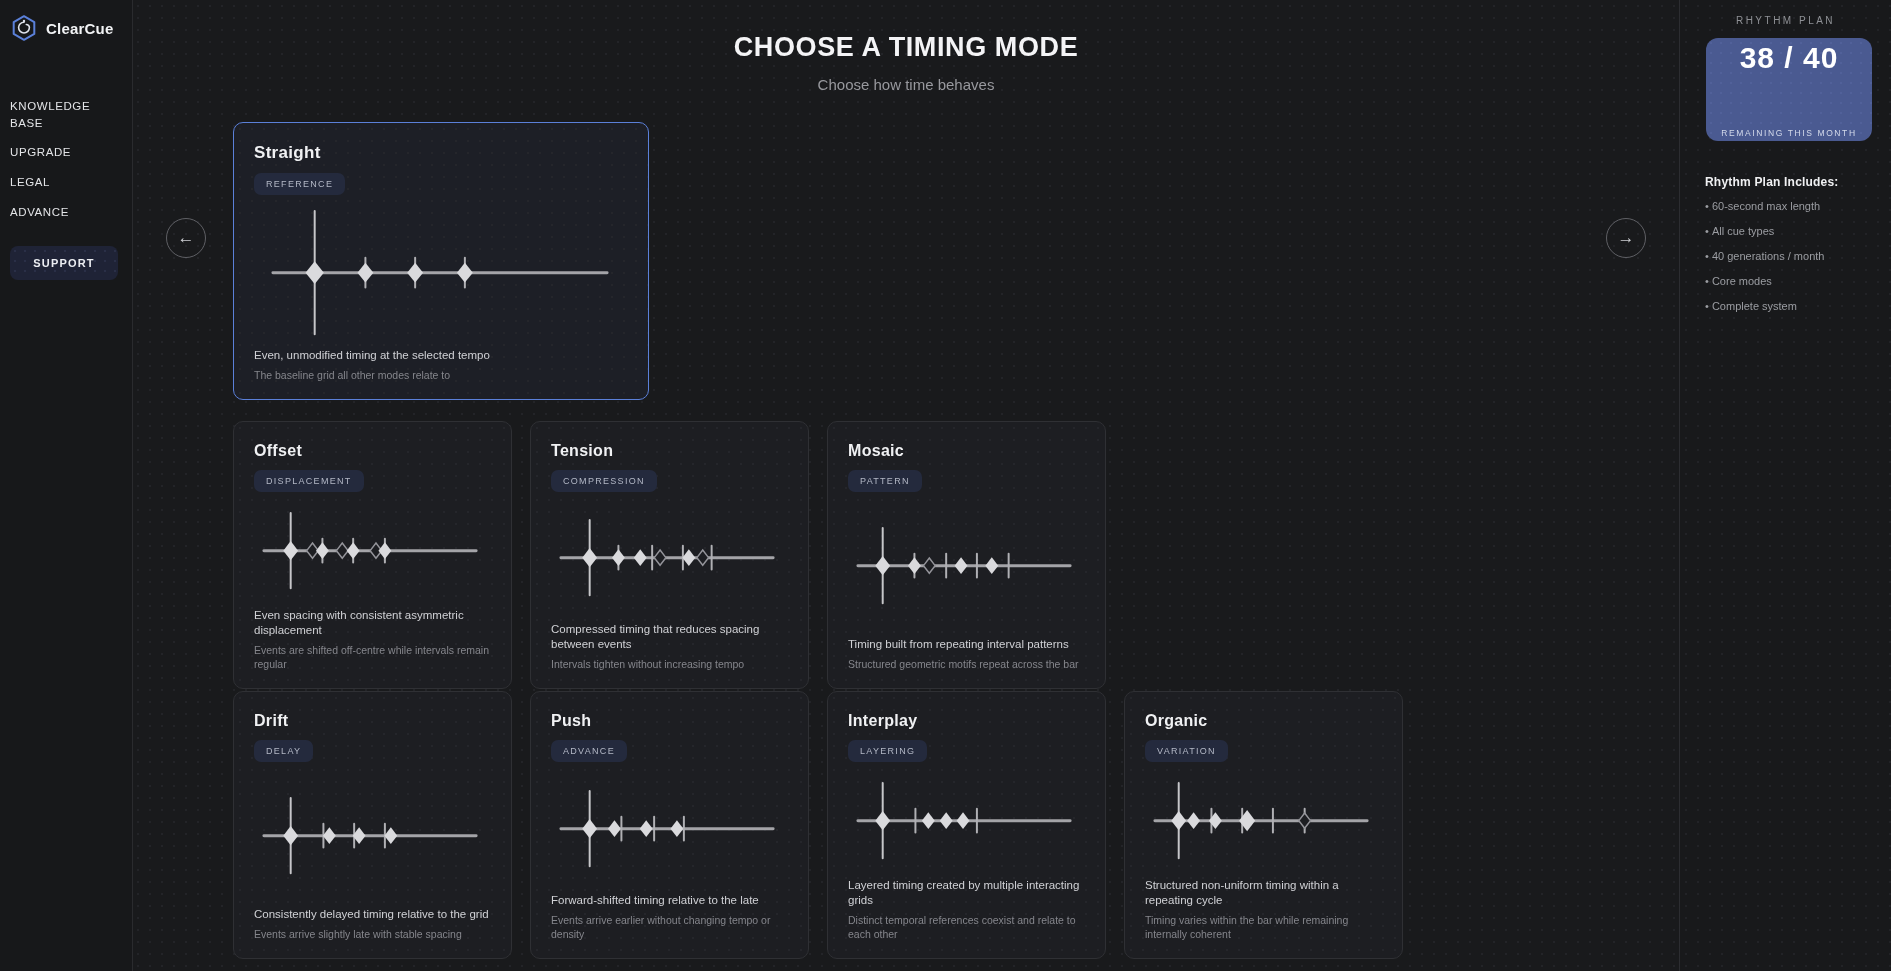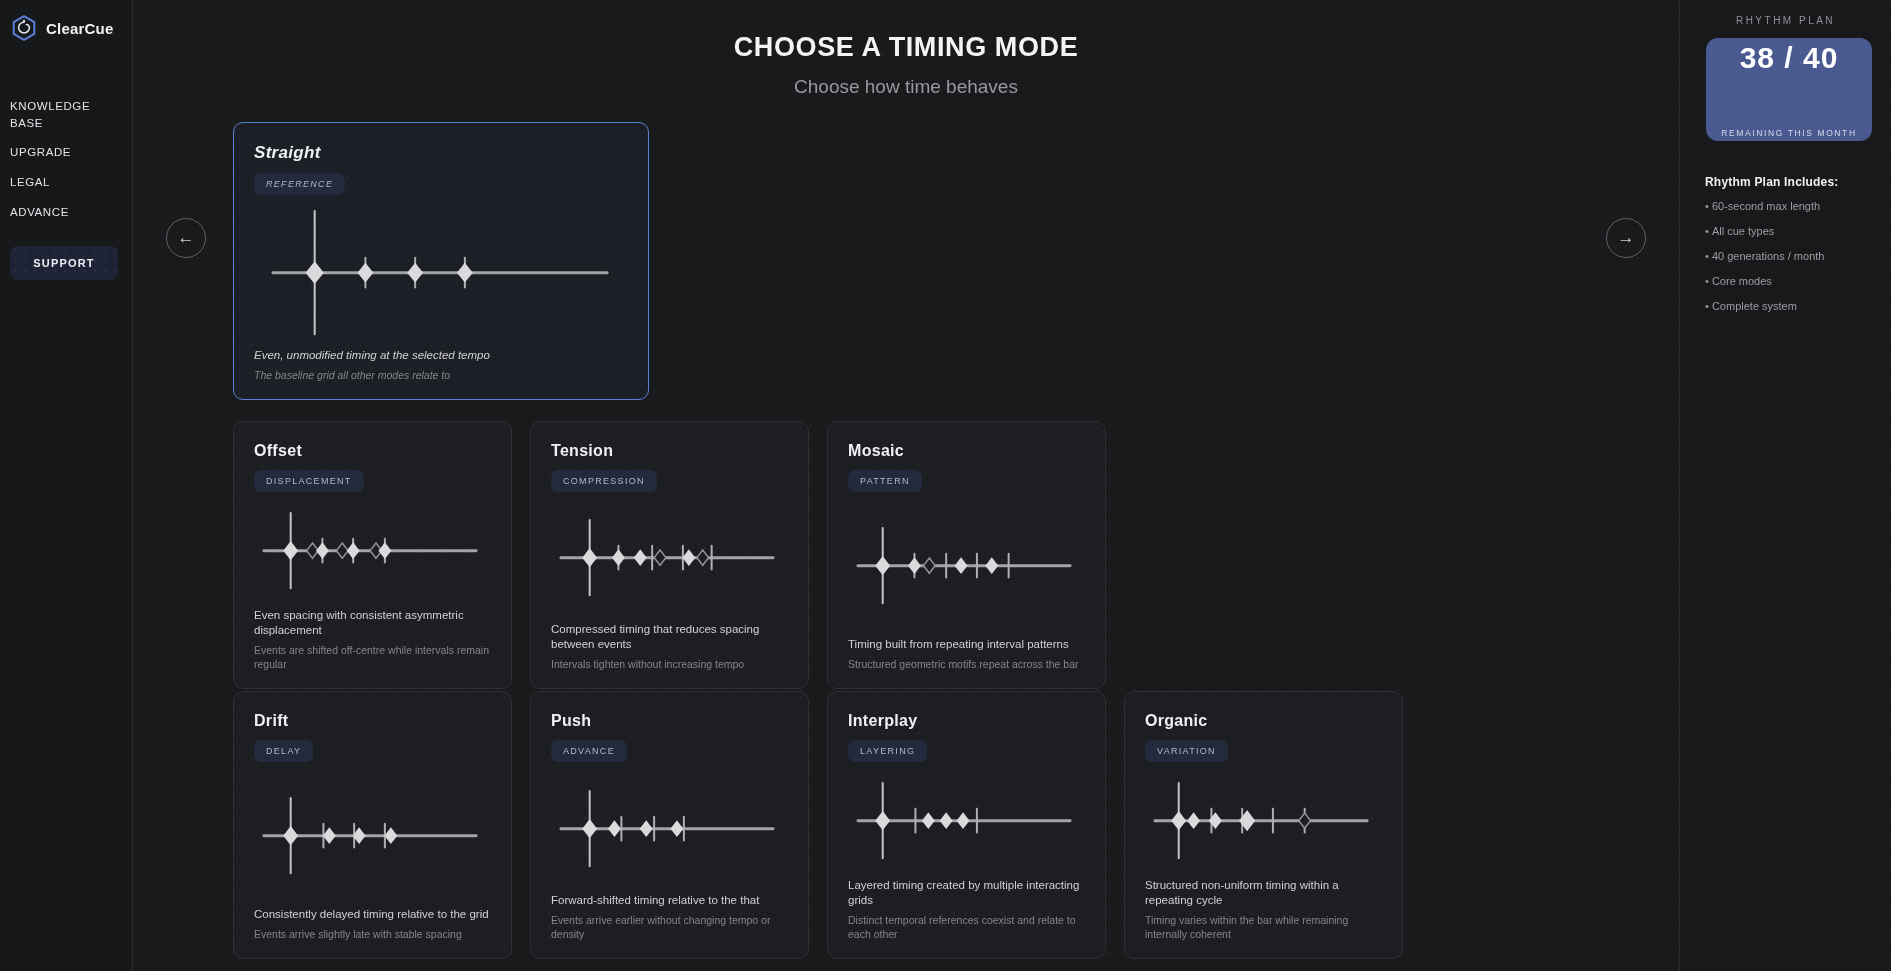--- a/index.html
+++ b/index.html
@@ -28,42 +28,42 @@
     border-radius:8px;background:#1f2336;color:#eceef2;font-family:inherit;
     font-size:11px;font-weight:600;letter-spacing:1.2px;cursor:pointer;
     background-image:radial-gradient(circle,#2a2f47 1px,transparent 1.3px);background-size:10px 10px;
   }
   
   .main{position:absolute;left:133px;right:212px;top:0;bottom:0;}
   .page-title{
     margin:32px 0 0 0;text-align:center;font-size:27px;font-weight:600;
     color:#f4f4f6;letter-spacing:.6px;
   }
-  .page-subtitle{margin:13px 0 0 0;text-align:center;font-size:19px;color:#98999e;}
+  .page-subtitle{margin:13px 0 0 0;text-align:center;font-size:15px;color:#98999e;}
   .nav-circle{
     position:absolute;top:218px;width:40px;height:40px;border-radius:50%;
     border:1px solid #5f6065;background:transparent;color:#cfd0d4;font-size:17px;
     display:flex;align-items:center;justify-content:center;cursor:pointer;padding:0;
     font-family:inherit;
   }
   .nav-circle.prev{left:33px;}
   .nav-circle.next{right:33px;}
   
   .row{position:absolute;left:100px;display:flex;gap:18px;}
   .row-1{top:122px;}
   .row-2{top:421px;}
   .row-3{top:691px;}
   .card{
     width:279px;height:268px;box-sizing:border-box;border-radius:10px;
     background:#1d1e22;border:1px solid #2f3034;cursor:pointer;
     padding:16px 20px 14px 20px;display:flex;flex-direction:column;
     background-image:radial-gradient(circle,#25262b 1px,transparent 1.2px);background-size:12px 12px;
   }
   .card.wide{width:416px;height:278px;}
-  .card.selected{border:1.5px solid #5b80d9;background-color:#1d1f26;font-style:italic;}
+  .card.selected{border:1.5px solid #5b80d9;background-color:#1d1f26;}
   .card h3{margin:4px 0 0 0;font-size:16px;font-weight:600;color:#f0f1f3;letter-spacing:.3px;}
   .card.wide h3{font-size:17px;}
   .badge{
     align-self:flex-start;margin-top:10px;padding:6px 12px;border-radius:7px;
     background:#242a3d;color:#b3b8c6;font-size:9px;font-weight:500;letter-spacing:1.3px;
   }
   .viz{flex:1;display:flex;align-items:center;margin-top:2px;}
   .viz svg{width:100%;display:block;}
   .desc{margin:0;font-size:11.5px;color:#d0d1d5;line-height:1.32;}
   .sub{margin:6px 0 2px 0;font-size:10.5px;color:#85868c;line-height:1.32;}
@@ -238,21 +238,21 @@
             <line x1="39" y1="4" x2="39" y2="80" stroke="#c6c6c9" stroke-width="2" stroke-linecap="round"></line>
             <path d="M39 32.225 L46.475 42 L39 51.775 L31.525 42 Z" fill="#dadadd"></path>
             <path d="M64 33.5 L70.5 42 L64 50.5 L57.5 42 Z" fill="#dadadd"></path>
             <line x1="71" y1="30" x2="71" y2="54" stroke="#b0b0b4" stroke-width="2" stroke-linecap="round"></line>
             <path d="M96 33.5 L102.5 42 L96 50.5 L89.5 42 Z" fill="#dadadd"></path>
             <line x1="104" y1="30" x2="104" y2="54" stroke="#b0b0b4" stroke-width="2" stroke-linecap="round"></line>
             <path d="M127 33.5 L133.5 42 L127 50.5 L120.5 42 Z" fill="#dadadd"></path>
             <line x1="134" y1="30" x2="134" y2="54" stroke="#b0b0b4" stroke-width="2" stroke-linecap="round"></line>
           </svg>
         </div>
-        <p class="desc">Forward-shifted timing relative to the that</p>
+        <p class="desc">Forward-shifted timing relative to the late</p>
         <p class="sub">Events arrive earlier without changing tempo or density</p>
       </article>
       <article class="card">
         <h3>Interplay</h3>
         <span class="badge">LAYERING</span>
         <div class="viz">
           <svg viewBox="0 0 239 84">
             <line x1="10" y1="42" x2="224" y2="42" stroke="#a4a4a8" stroke-width="3" stroke-linecap="round"></line>
             <line x1="35" y1="4" x2="35" y2="80" stroke="#c6c6c9" stroke-width="2" stroke-linecap="round"></line>
             <path d="M35 32.225 L42.475 42 L35 51.775 L27.525 42 Z" fill="#dadadd"></path>

